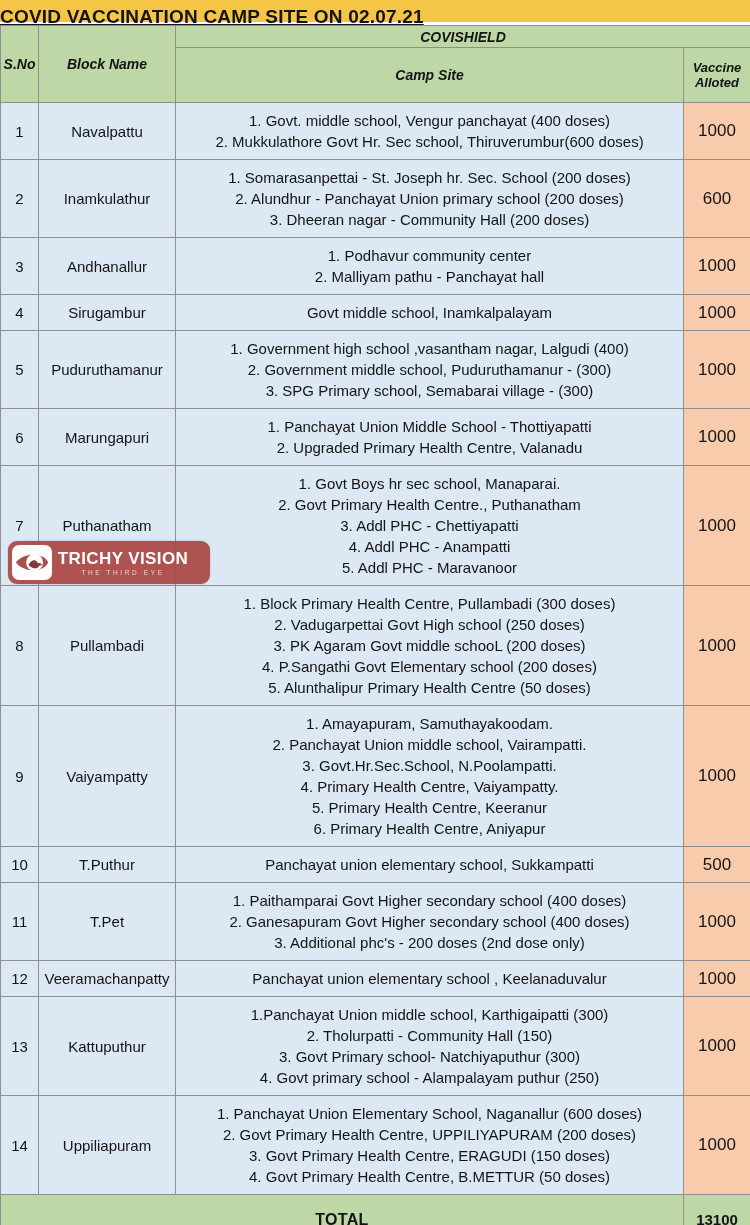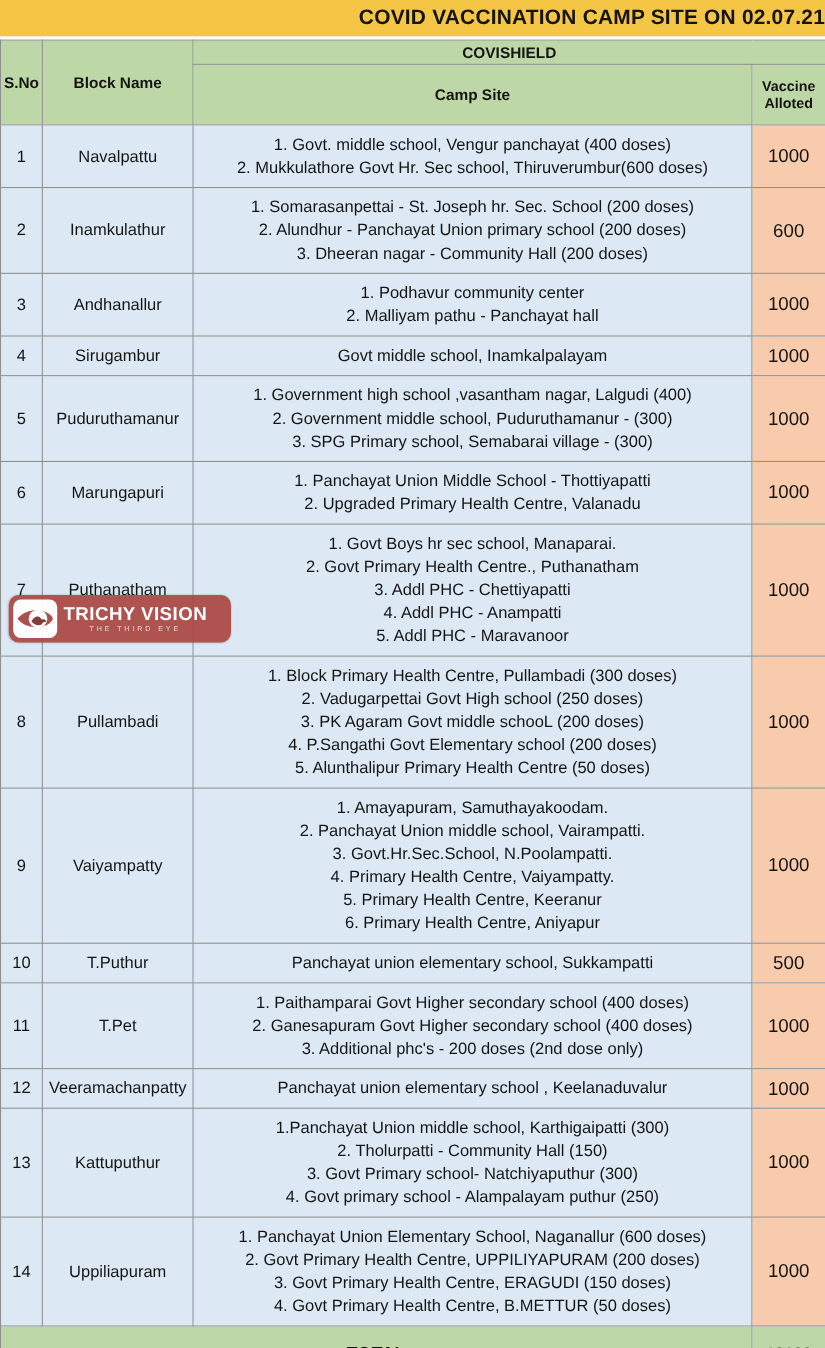--- a/index.html
+++ b/index.html
@@ -17,48 +17,50 @@
   html,body{margin:0;padding:0;background:#ffffff;}
   body{
     width:750px;
     font-family:"Liberation Sans", sans-serif;
     color:var(--text);
   }
   .sheet{position:relative;width:750px;}
 
   .title-bar{
     width:750px;
-    height:33px;
+    height:22px;
     line-height:33px;
     background:var(--title_bg);
-    text-align:right;
+    text-align:left;
     font-weight:bold;
     font-size:19px;
     letter-spacing:0.2px;
     margin-bottom:3px;
+    text-decoration:underline;
   }
 
   table.camp-table{
     width:750px;
     border-collapse:collapse;
     table-layout:fixed;
     border:1px solid var(--outer);
   }
   .camp-table th,.camp-table td{
     border:1px solid var(--grid);
     text-align:center;
     vertical-align:middle;
     color:var(--text);
     overflow:hidden;
   }
   .camp-table th{
     background:var(--header_bg);
     font-weight:bold;
     font-size:14px;
     padding:0 2px;
+    font-style:italic;
   }
   tr.hrow1 th{height:22px;font-size:14px;}
   tr.hrow2 th{height:44px;}
   th.vaccine-h{font-size:13px;line-height:15px;padding:12px 4px;}
 
   td.sno{background:var(--row_bg);font-size:15px;}
   td.block{background:var(--row_bg);font-size:15px;padding:0 3px;}
   td.sites{
     background:var(--row_bg);
     font-size:15px;

